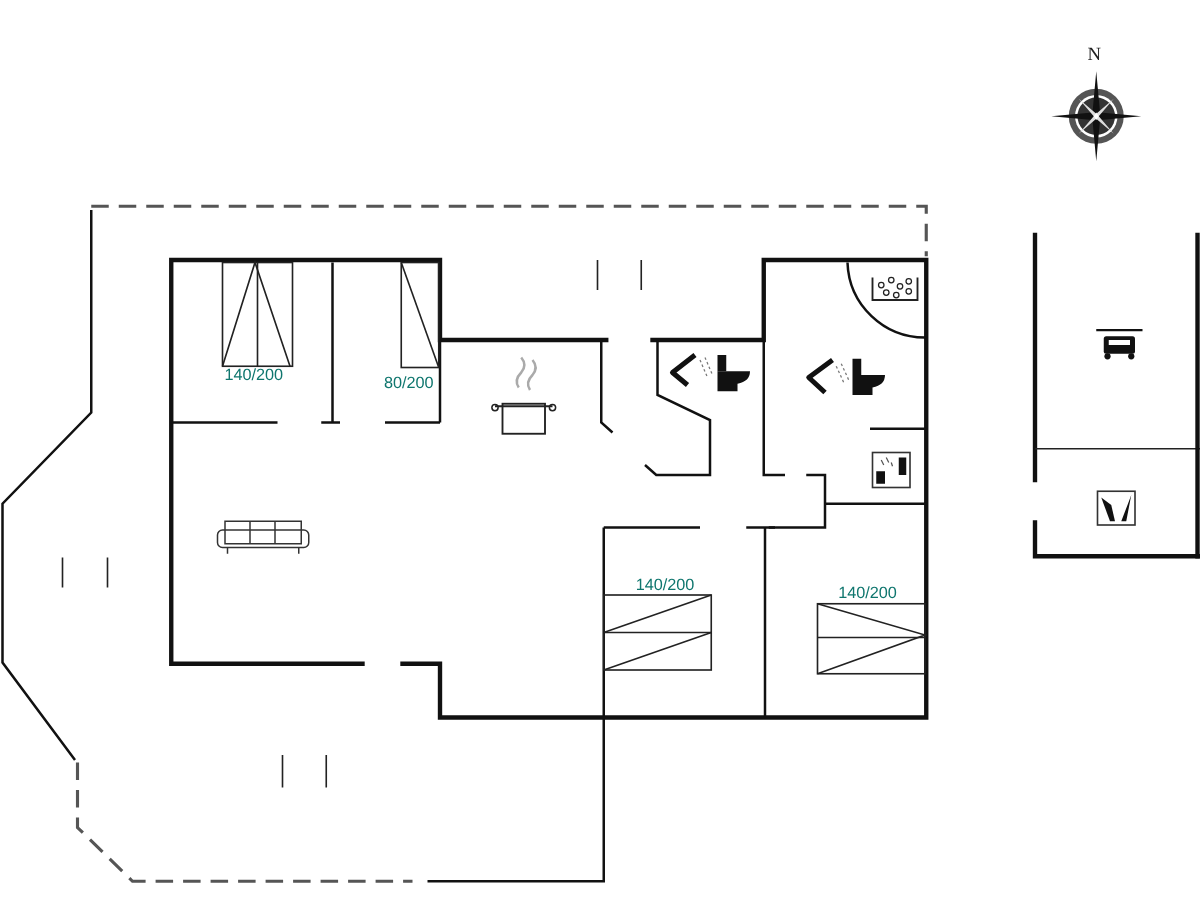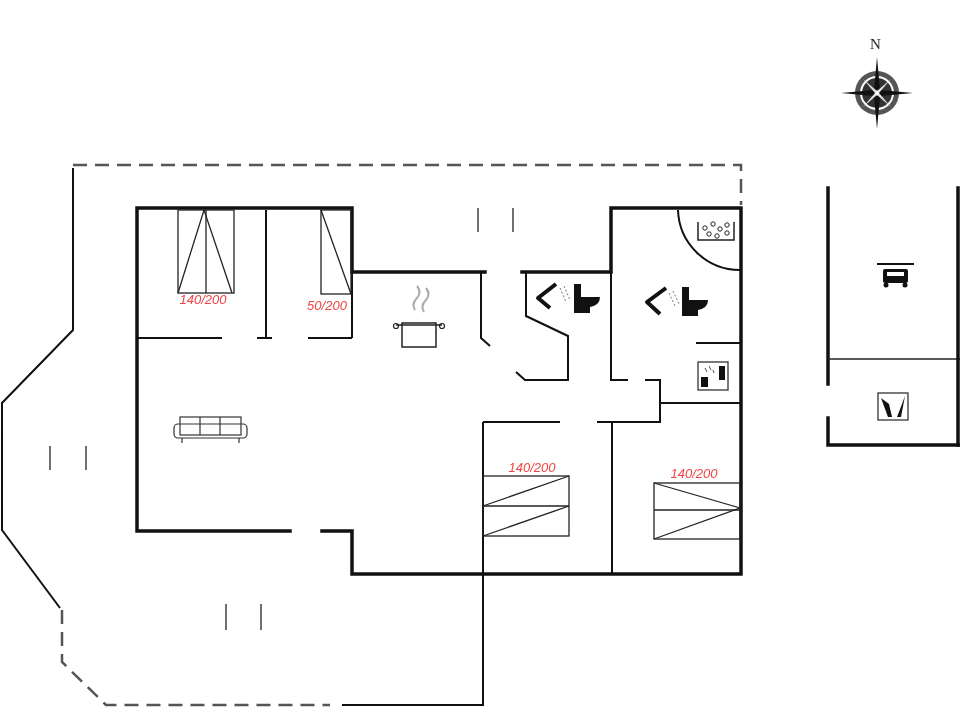--- a/index.html
+++ b/index.html
@@ -2,21 +2,21 @@
 <html><head>
   <meta charset="utf-8">
   <style>
     html, body { margin: 0; padding: 0; background: #ffffff; }
     body { width: 960px; height: 720px; overflow: hidden; position: relative; font-family: "Liberation Sans", sans-serif; }
     #plan { position: absolute; left: 0; top: 0; width: 960px; height: 720px; }
     .wall { stroke: #111; stroke-width: 3.5; fill: none; stroke-linecap: square; }
     .thin { stroke: #111; stroke-width: 2; fill: none; }
     .hair { stroke: #222; stroke-width: 1.3; fill: none; }
     .dash { stroke: #555; stroke-width: 2.5; fill: none; stroke-dasharray: 14 8; }
-    .label { position: absolute; font-size: 13px; color: #ef4444; white-space: nowrap; transform: translateX(-50%); font-style: italic; }
+    .label { position: absolute; font-size: 13px; color: #0f766e; white-space: nowrap; transform: translateX(-50%); }
     .compass-n { position: absolute; left: 870px; top: 36px; font-family: "Liberation Serif", serif; font-size: 15px; color: #222; }
   </style>
 </head>
 <body>
 
 <svg id="plan" viewBox="0 0 960 720" xmlns="http://www.w3.org/2000/svg">
 
   <g>
     <polyline class="dash" points="73,165 741,165 741,205"></polyline>
     <polyline class="thin" points="73,168 73,330 2,403 2,530 60,608"></polyline>
@@ -152,15 +152,15 @@
     <circle r="17" fill="#fff"></circle>
     <circle r="15" fill="#333"></circle>
     <path d="M0,-36 L3,-3 L36,0 L3,3 L0,36 L-3,3 L-36,0 L-3,-3 Z" fill="#111"></path>
     <path d="M-14,-14 L0,-2 L14,-14 L2,0 L14,14 L0,2 L-14,14 L-2,0 Z" fill="#ddd"></path>
     <path d="M0,-3 L2,0 L0,3 L-2,0 Z" fill="#fff"></path>
   </g>
 </svg>
 
 <div class="compass-n">N</div>
 <div class="label" style="left:203px; top:292px;">140/200</div>
-<div class="label" style="left:327px; top:298px;">50/200</div>
+<div class="label" style="left:327px; top:298px;">80/200</div>
 <div class="label" style="left:532px; top:460px;">140/200</div>
 <div class="label" style="left:694px; top:466px;">140/200</div>
 
 </body></html>

